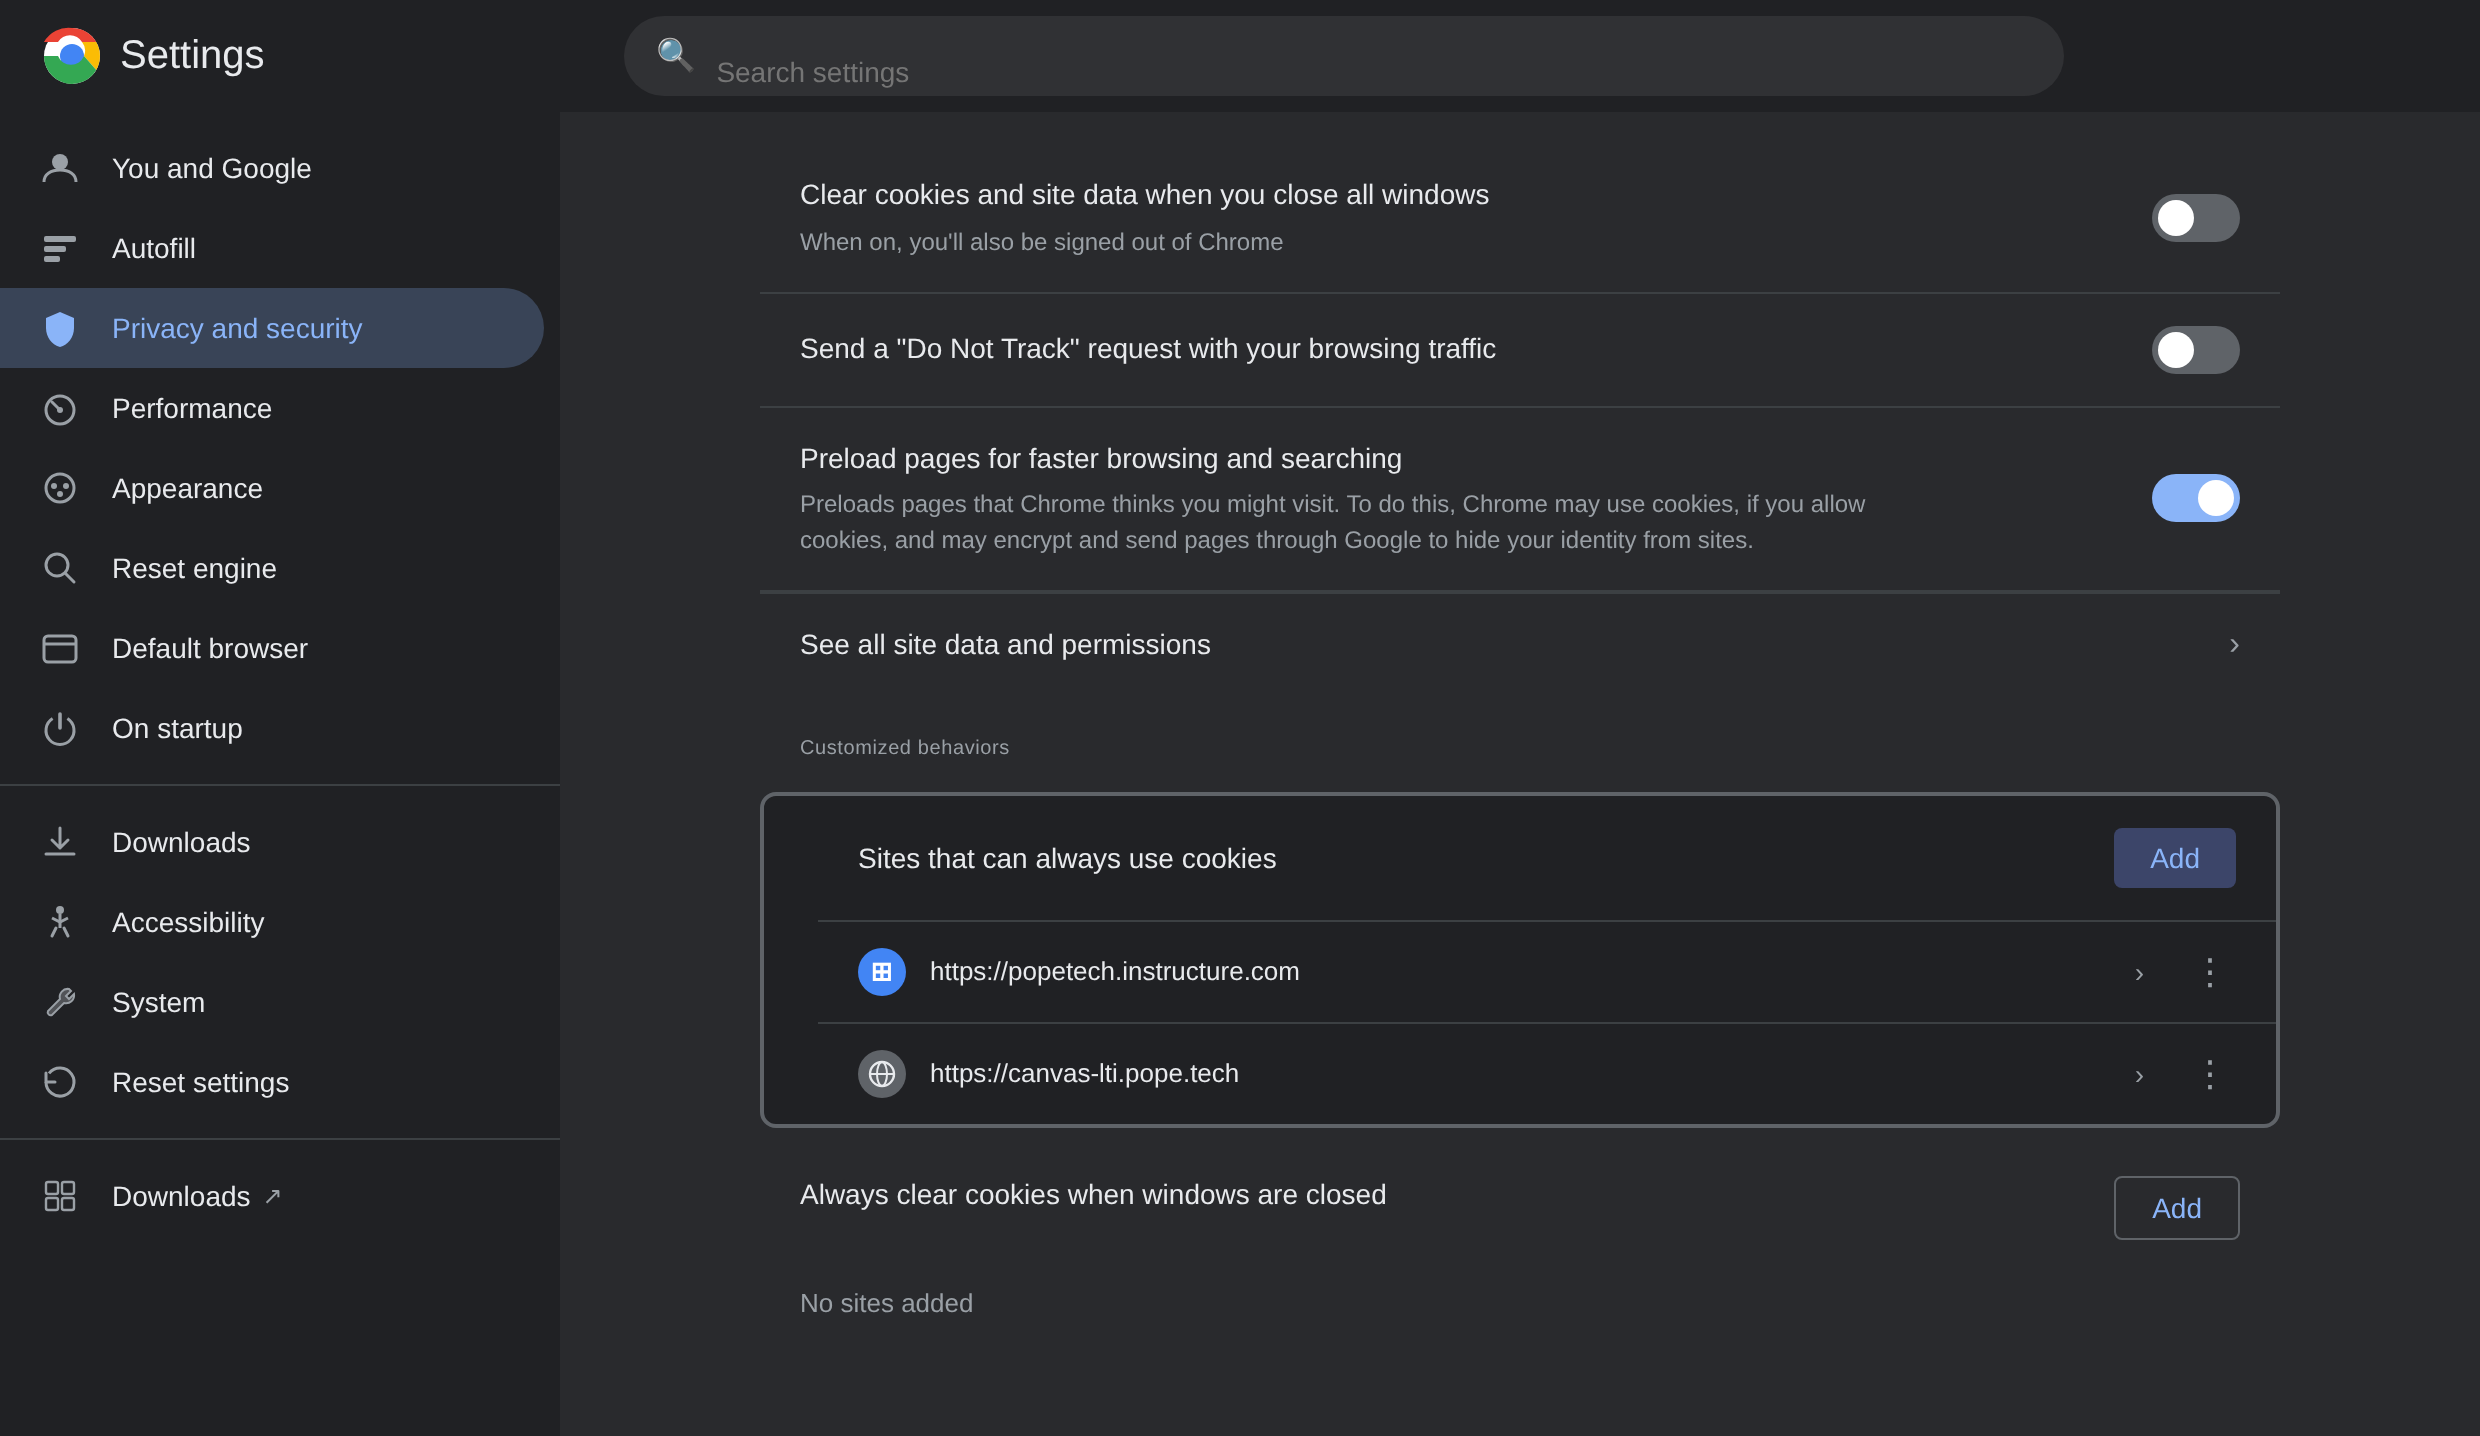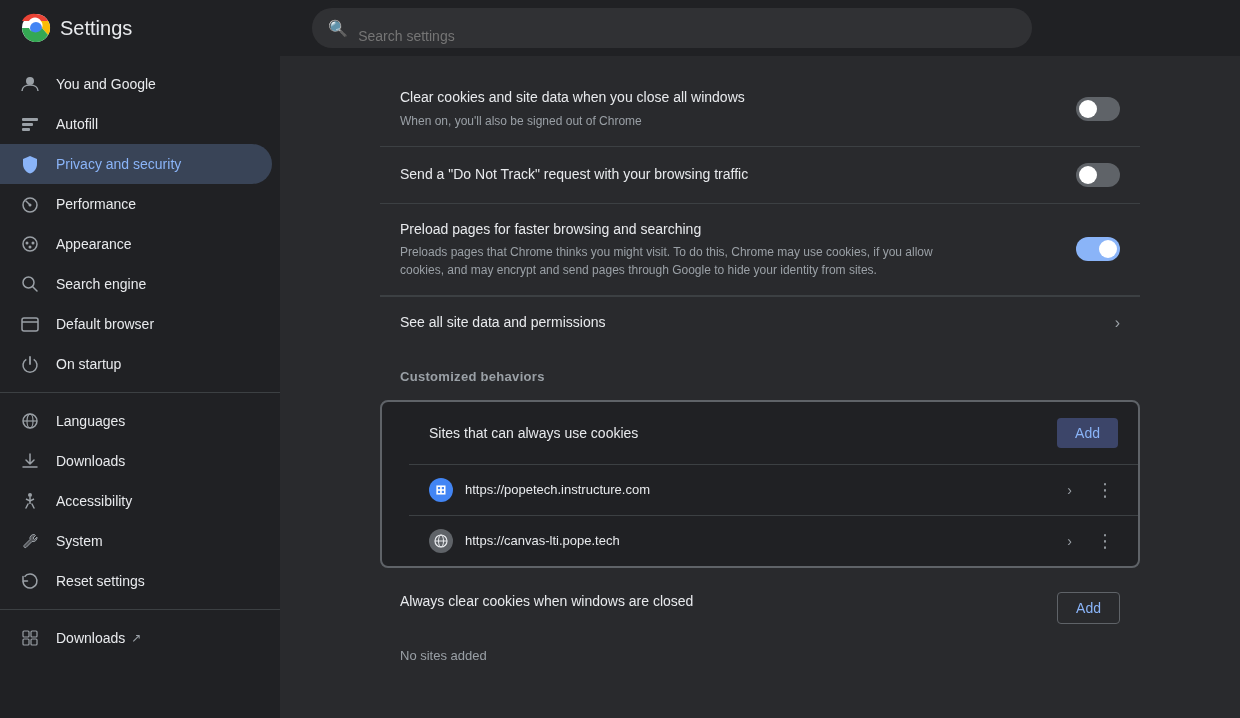--- a/index.html
+++ b/index.html
@@ -213,23 +213,23 @@
       cursor: pointer;
     }
     .chevron {
       color: #9aa0a6;
       font-size: 16px;
     }
 
     
     .section-heading {
       padding: 20px 20px 8px 20px;
-      font-size: 13px;
-      color: #9aa0a6;
-      font-weight: 700;
+      font-size: 10px;
+      color: #9aa0a6;
+      font-weight: 400;
       letter-spacing: 0.3px;
     }
 
     
     .highlighted-box {
       border: 2px solid #5f6368;
       border-radius: 8px;
       margin: 8px 0;
       background: #202124;
       overflow: hidden;
@@ -397,21 +397,21 @@
       <span class="sidebar-label">Appearance</span>
     </div>
 
     <div class="sidebar-item">
       <span class="sidebar-icon">
         <svg width="20" height="20" viewBox="0 0 20 20">
             <circle cx="8.5" cy="8.5" r="5.5" stroke="#9aa0a6" stroke-width="1.5" fill="none"></circle>
             <line x1="12.5" y1="12.5" x2="17" y2="17" stroke="#9aa0a6" stroke-width="1.5" stroke-linecap="round"></line>
           </svg>
       </span>
-      <span class="sidebar-label">Search engine</span>
+      <span class="sidebar-label">Reset engine</span>
     </div>
 
     <div class="sidebar-item">
       <span class="sidebar-icon">
         <svg width="20" height="20" viewBox="0 0 20 20">
             <rect x="2" y="4" width="16" height="13" rx="2" stroke="#9aa0a6" stroke-width="1.5" fill="none"></rect>
             <line x1="2" y1="8" x2="18" y2="8" stroke="#9aa0a6" stroke-width="1.5"></line>
           </svg>
       </span>
       <span class="sidebar-label">Default browser</span>
@@ -422,30 +422,20 @@
         <svg width="20" height="20" viewBox="0 0 20 20">
             <path d="M10 3v7" stroke="#9aa0a6" stroke-width="1.8" stroke-linecap="round"></path>
             <path d="M6.3 5.3A7 7 0 1 0 13.7 5.3" stroke="#9aa0a6" stroke-width="1.5" fill="none"></path>
           </svg>
       </span>
       <span class="sidebar-label">On startup</span>
     </div>
 
     <div class="sidebar-divider"></div>
 
-    <div class="sidebar-item">
-      <span class="sidebar-icon">
-        <svg width="20" height="20" viewBox="0 0 20 20">
-            <circle cx="10" cy="10" r="7" stroke="#9aa0a6" stroke-width="1.5" fill="none"></circle>
-            <ellipse cx="10" cy="10" rx="3" ry="7" stroke="#9aa0a6" stroke-width="1.2" fill="none"></ellipse>
-            <line x1="3" y1="10" x2="17" y2="10" stroke="#9aa0a6" stroke-width="1.2"></line>
-          </svg>
-      </span>
-      <span class="sidebar-label">Languages</span>
-    </div>
 
     <div class="sidebar-item">
       <span class="sidebar-icon">
         <svg width="20" height="20" viewBox="0 0 20 20">
             <path d="M10 3v10M6 9l4 4 4-4" stroke="#9aa0a6" stroke-width="1.5" stroke-linecap="round" stroke-linejoin="round" fill="none"></path>
             <line x1="3" y1="16" x2="17" y2="16" stroke="#9aa0a6" stroke-width="1.5" stroke-linecap="round"></line>
           </svg>
       </span>
       <span class="sidebar-label">Downloads</span>
     </div>

